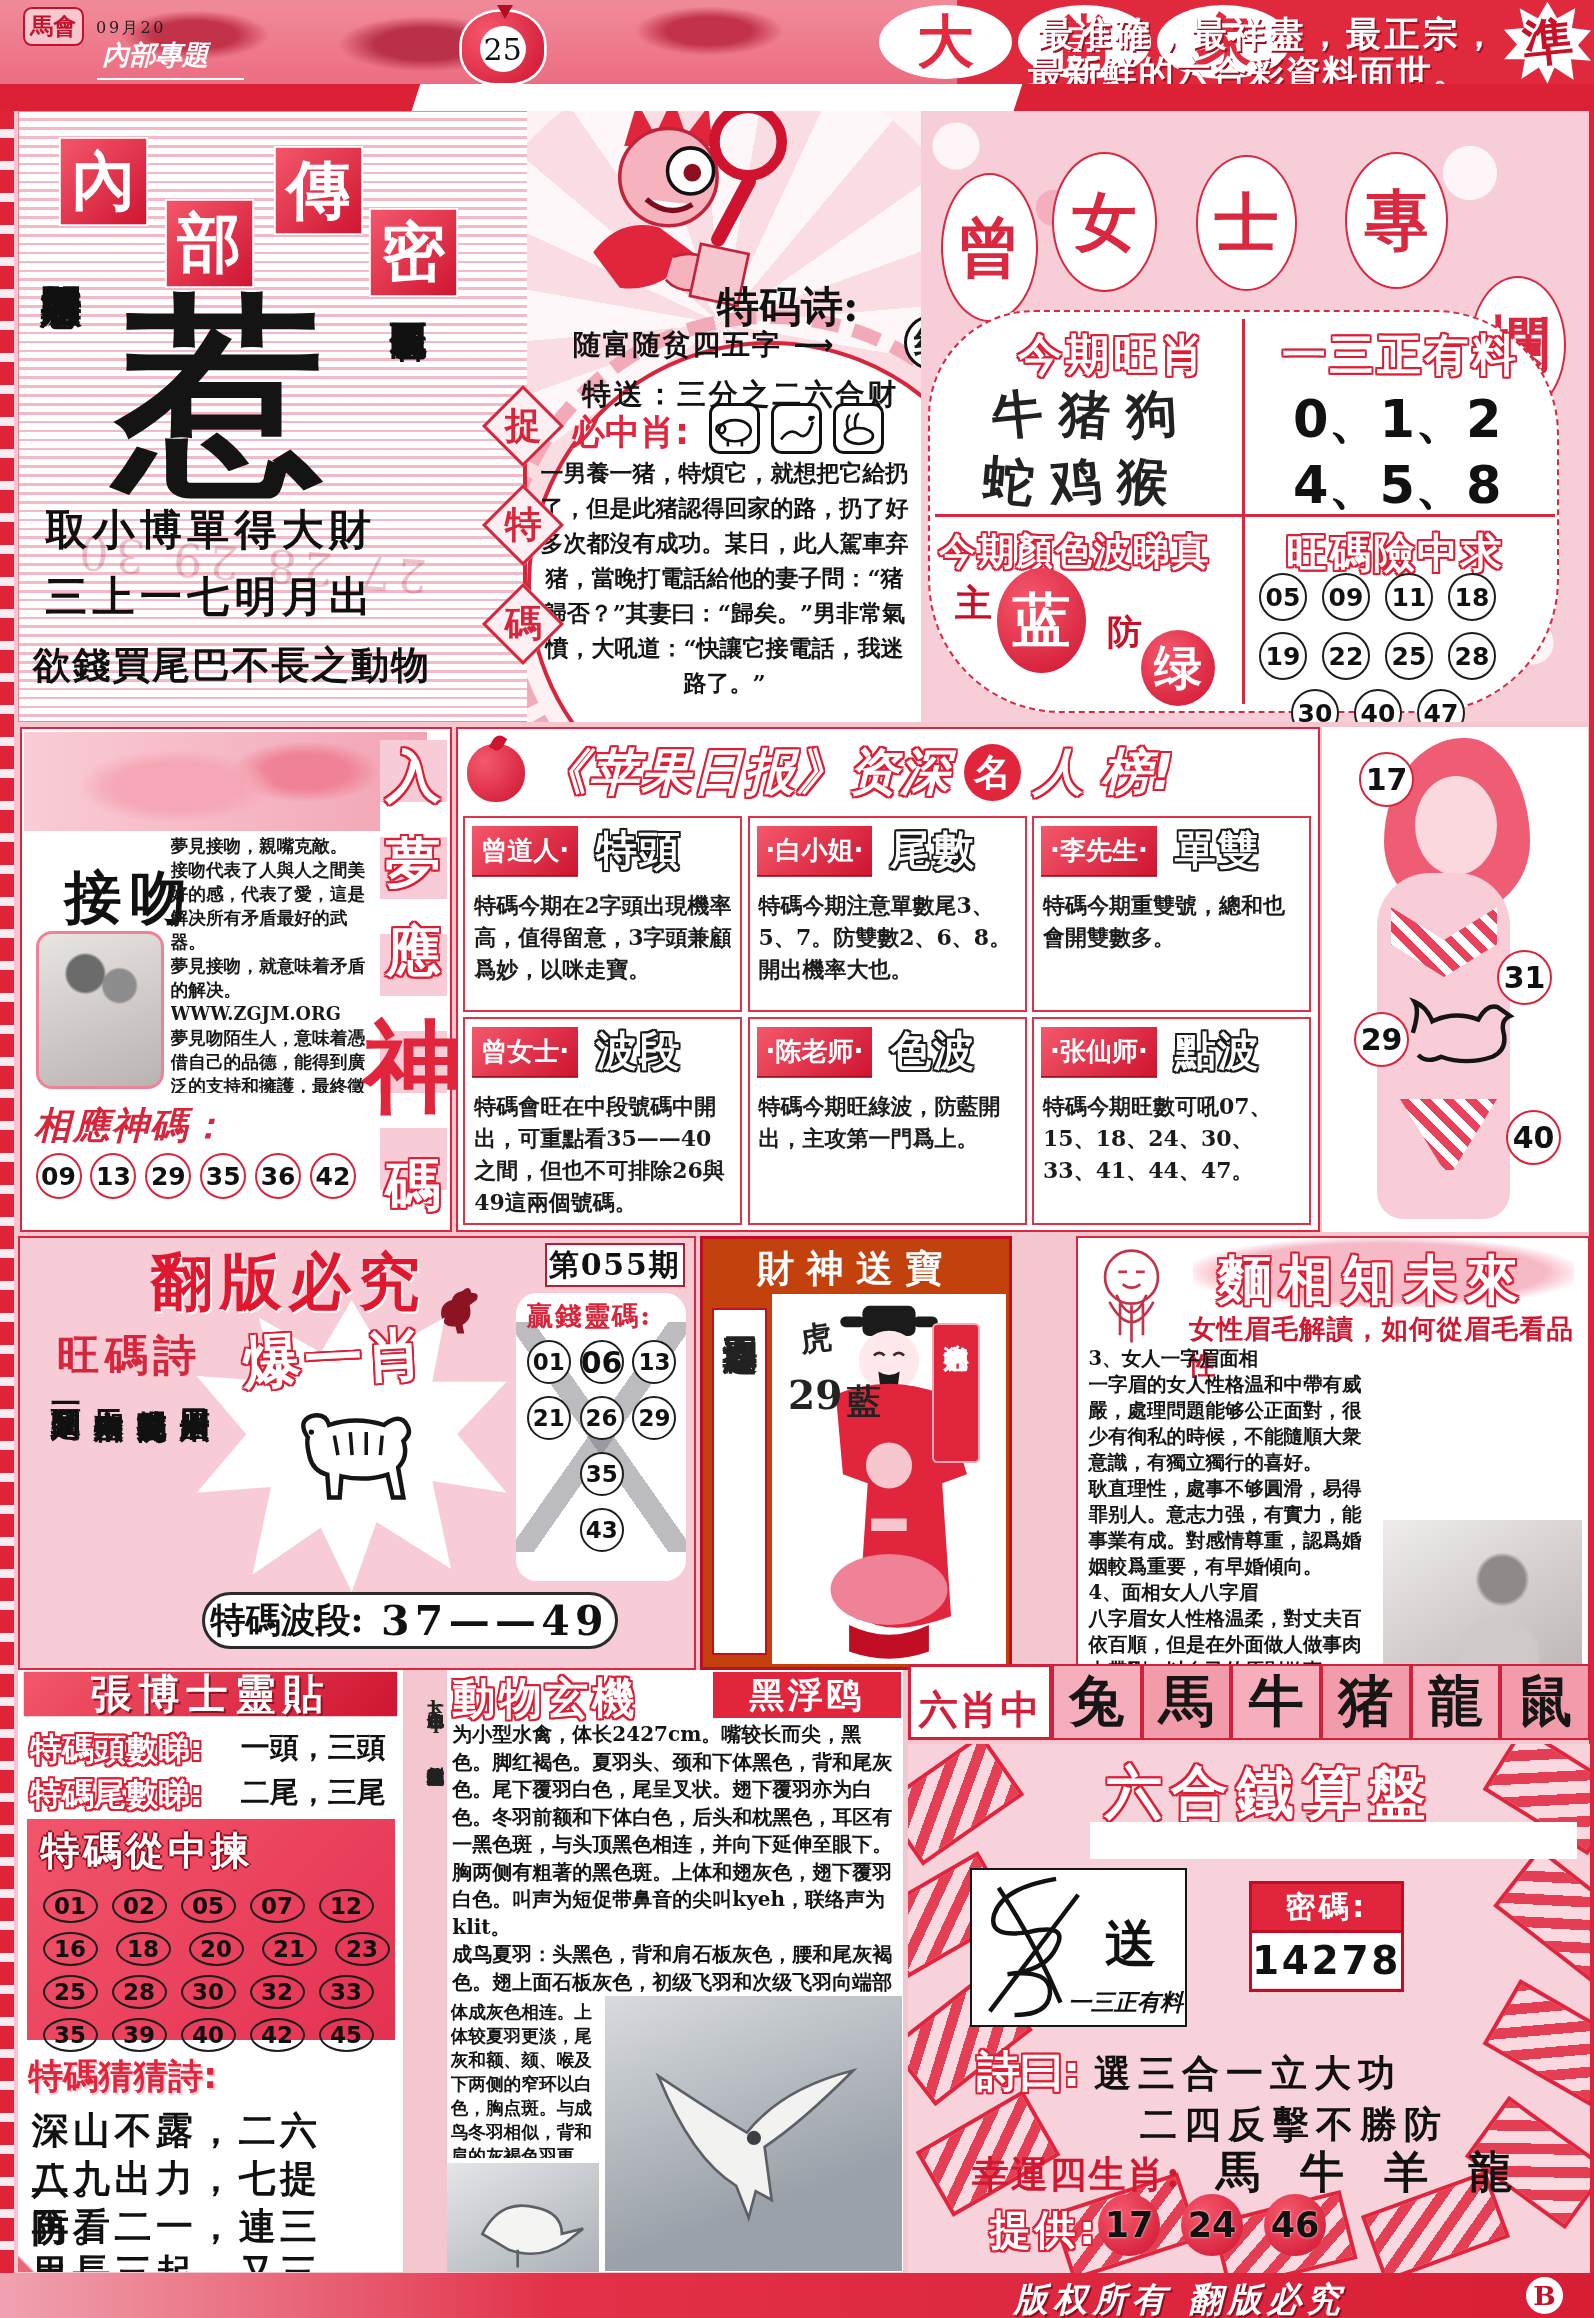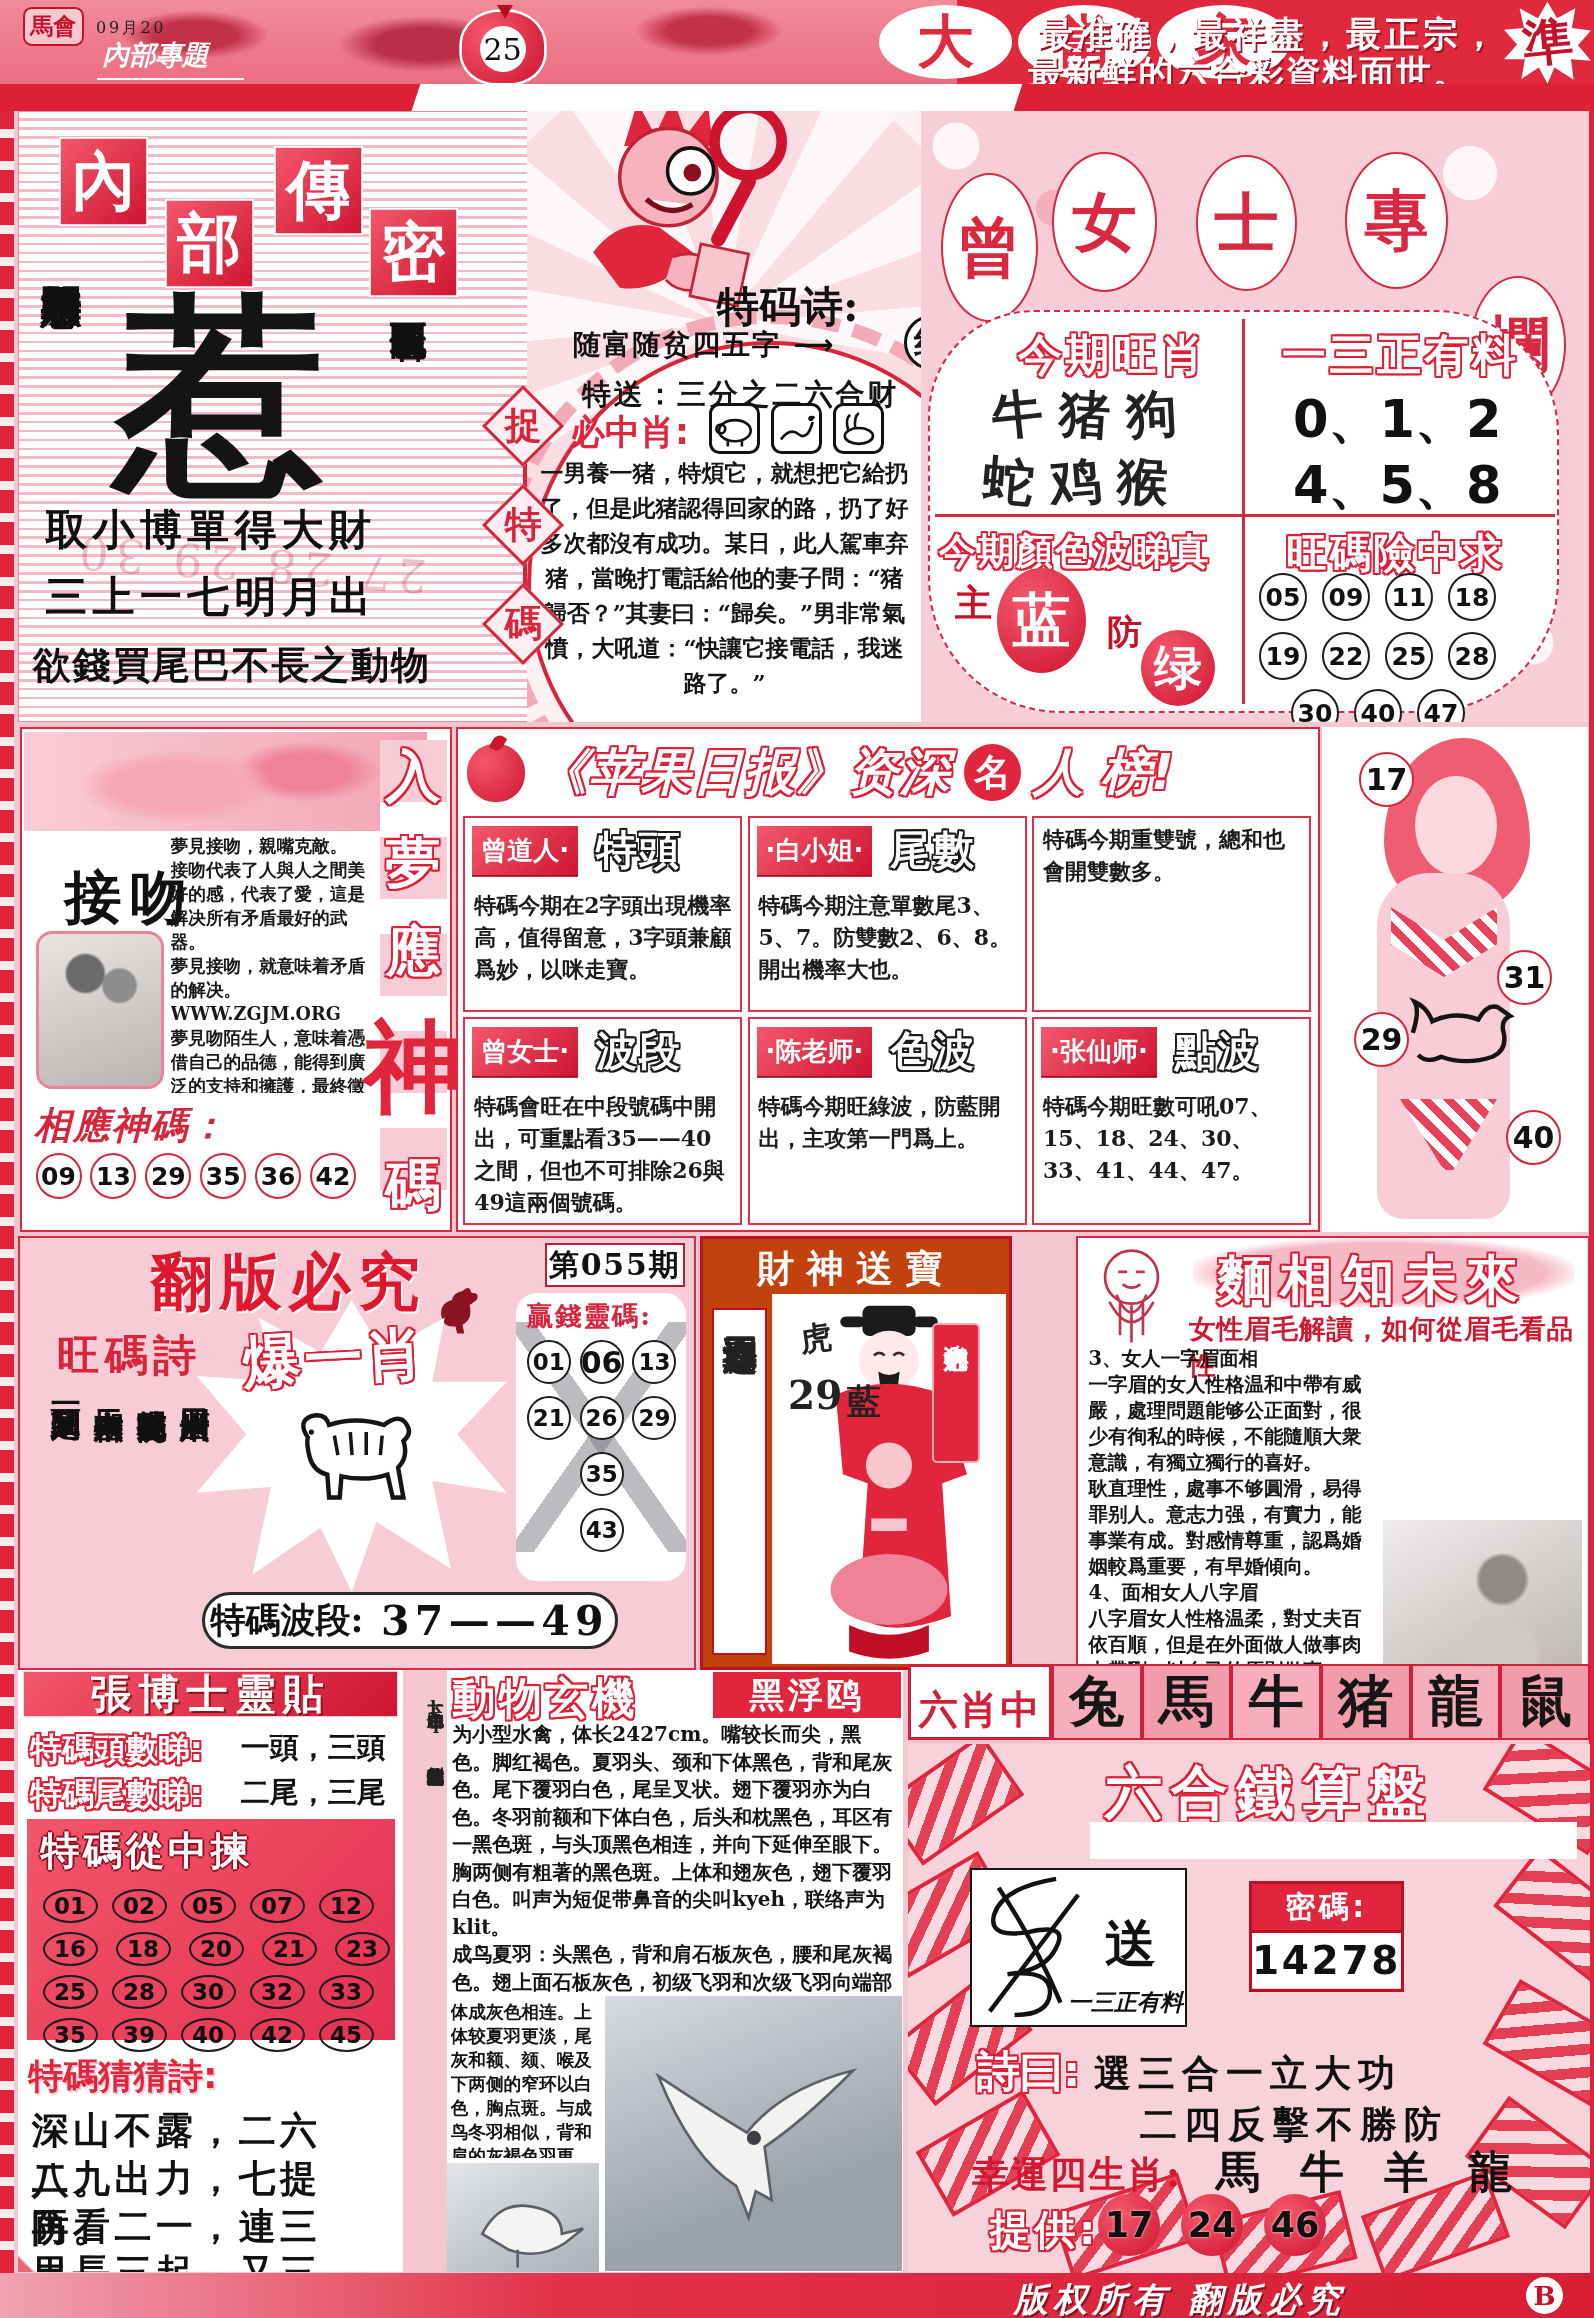--- a/index.html
+++ b/index.html
@@ -253,20 +253,24 @@
         <div class="cellbody">特碼今期在2字頭出現機率高，值得留意，3字頭兼顧爲妙，以咪走寶。</div>
       </div>
     <div style="border:2.7px solid #e0314a">
         <div class="cellhead">
           <span class="expert">·白小姐·</span>
           <span class="hb topic">尾數</span>
         </div>
         <div class="cellbody">特碼今期注意單數尾3、5、7。防雙數2、6、8。開出機率大也。</div>
       </div>
     <div style="border:2.7px solid #e0314a">
+        <div class="cellhead">
+          <span class="expert">·李先生·</span>
+          <span class="hb topic">單雙</span>
+        </div>
         <div class="cellbody">特碼今期重雙號，總和也會開雙數多。</div>
       </div>
     <div style="border:2.7px solid #e0314a">
         <div class="cellhead">
           <span class="expert">曾女士·</span>
           <span class="hb topic">波段</span>
         </div>
         <div class="cellbody">特碼會旺在中段號碼中開出，可重點看35——40之間，但也不可排除26與49這兩個號碼。</div>
       </div>
     <div style="border:2.7px solid #e0314a">

